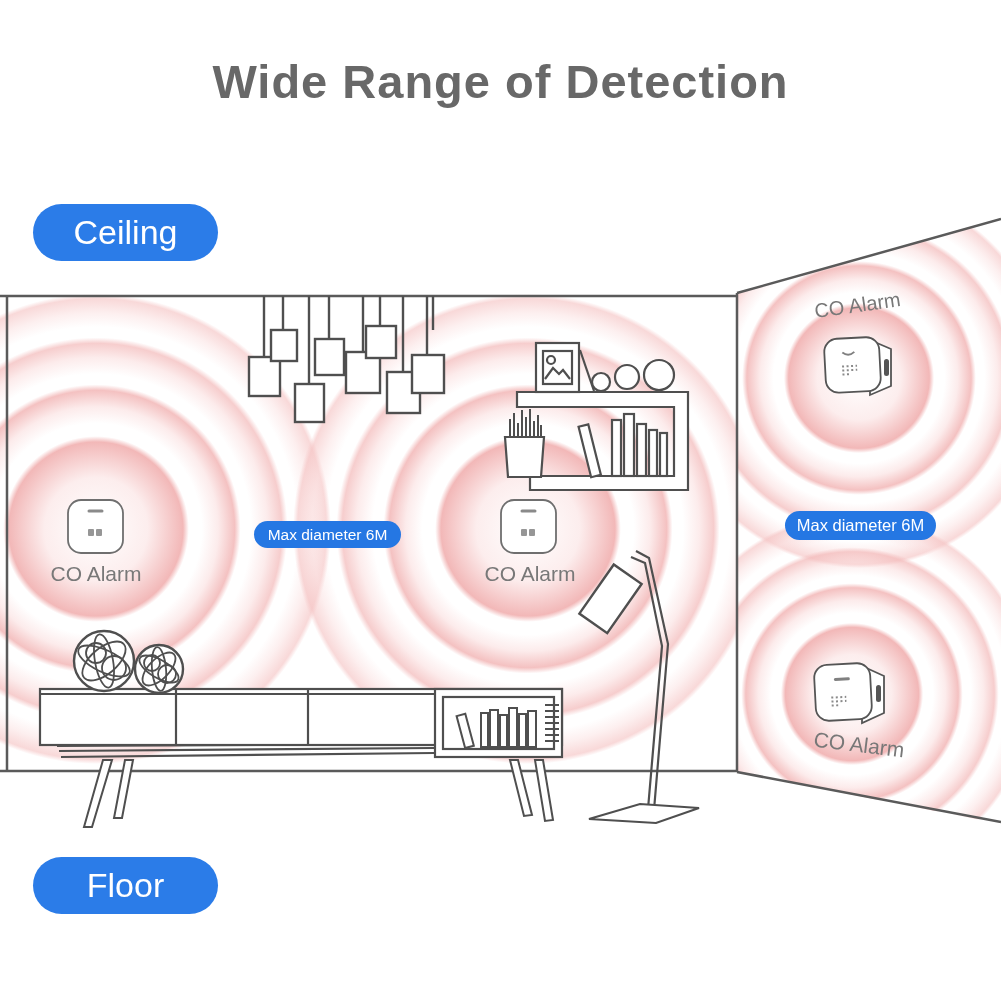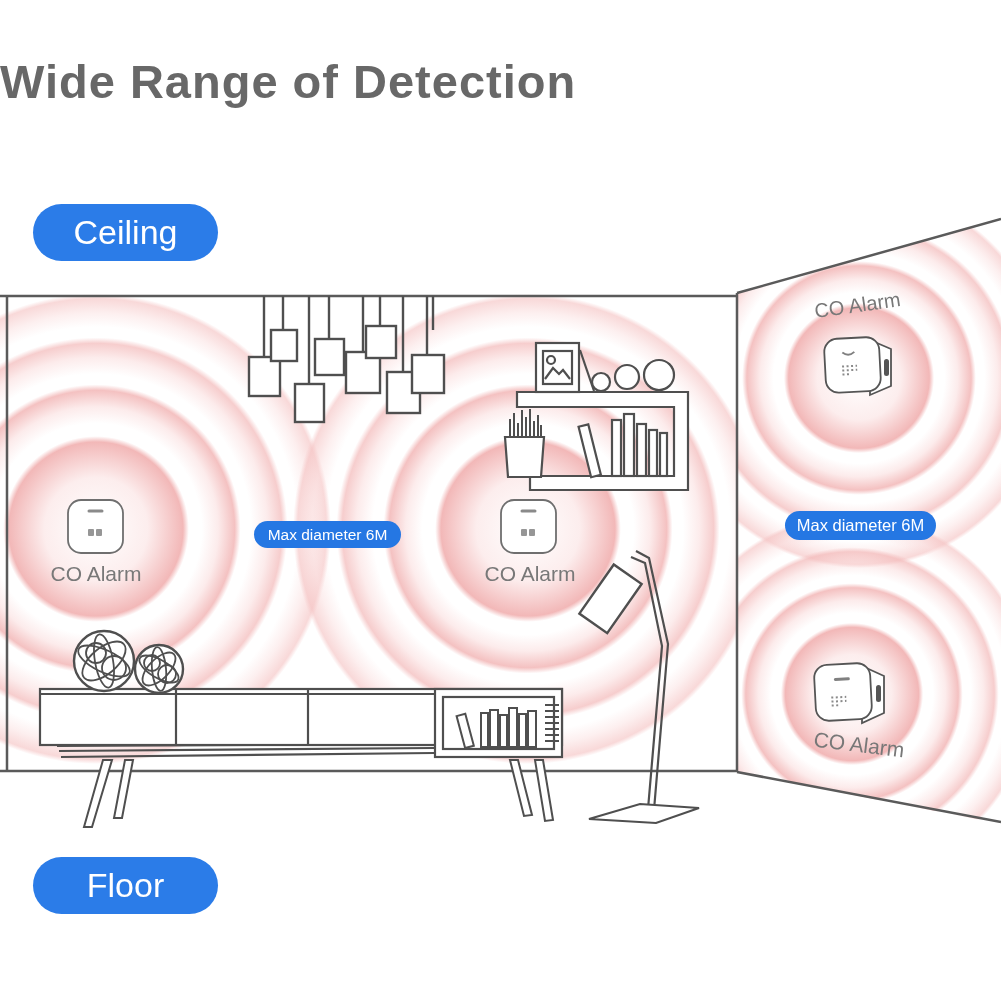--- a/index.html
+++ b/index.html
@@ -1,19 +1,19 @@
 <!DOCTYPE html>
 <html><head>
 <meta charset="utf-8">
 <style>
   html,body{margin:0;padding:0;background:#fff;}
   .stage{position:relative;width:1001px;height:1001px;background:#ffffff;overflow:hidden;
          font-family:"Liberation Sans",sans-serif;}
   .abs{position:absolute;}
-  .title{top:54px;left:0;right:0;text-align:left;font-size:47px;font-weight:bold;
+  .title{top:54px;left:0;right:0;text-align:center;font-size:47px;font-weight:bold;
          color:#686868;letter-spacing:1px;}
   .pill-lg{background:#2b7ce8;color:#fff;border-radius:29px;text-align:center;
            font-size:34px;line-height:57px;width:185px;height:57px;}
   .pill-sm{background:#2577e3;color:#fff;border-radius:15px;text-align:center;}
   .pill-room{left:254px;top:521px;width:147px;height:27px;font-size:15.5px;line-height:27px;}
   .pill-wall{left:785px;top:511px;width:151px;height:29px;font-size:16.5px;line-height:29px;}
   .dev-label{color:#787878;text-align:center;font-size:21px;}
   .wave{position:absolute;border-radius:50%;
     background:radial-gradient(circle closest-side,
       rgba(255,255,255,0) 0%,

